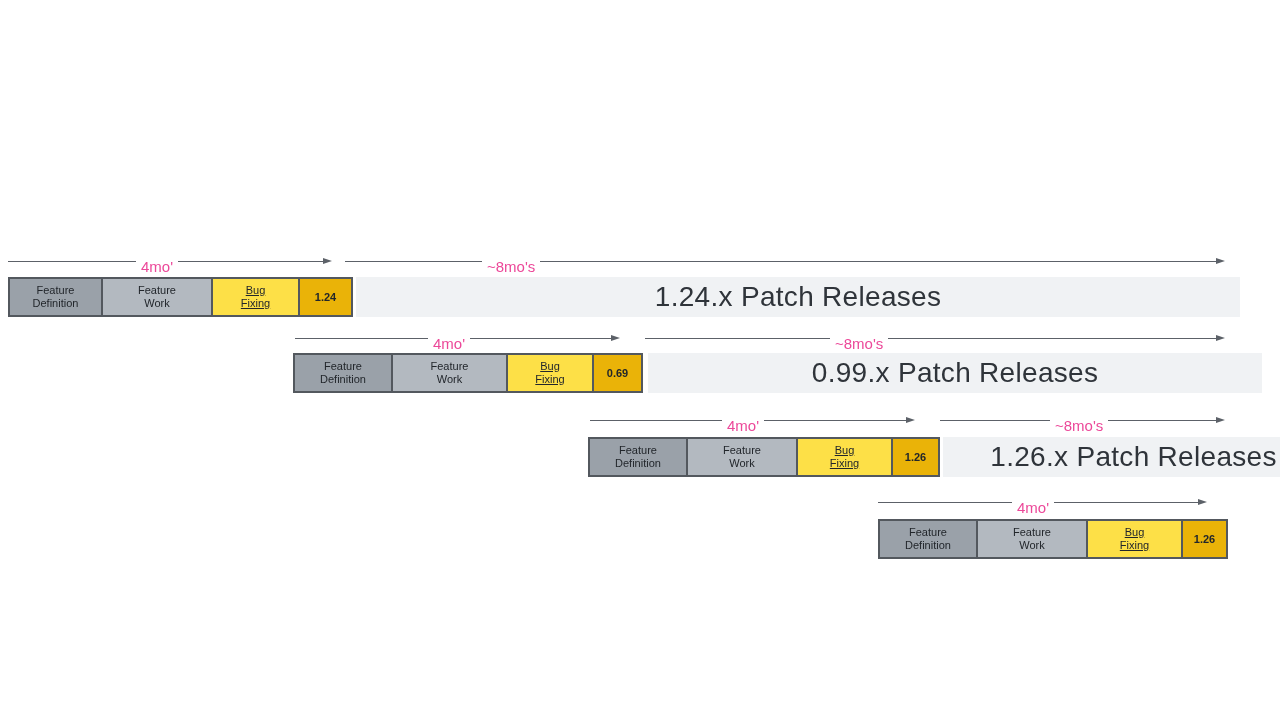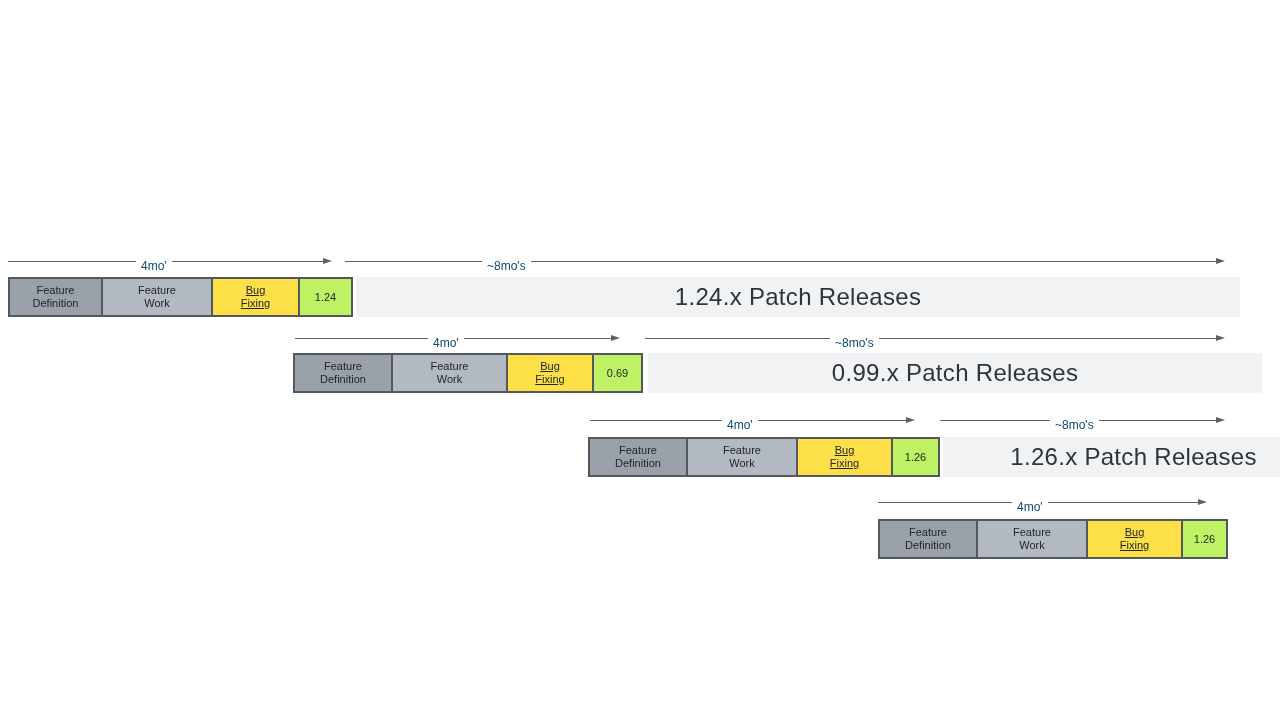--- a/index.html
+++ b/index.html
@@ -24,22 +24,22 @@
   }
   .seg {
     height: 0;
     border-top: 1.5px solid #5c6168;
   }
   .grow { flex: 1 1 auto; }
   .arrow-label {
     position: relative;
     top: 5px;
     padding: 0 5px;
-    font-size: 12px;
-    color: #0c4a6e;
+    font-size: 15px;
+    color: #ec4899;
     white-space: nowrap;
   }
   .head {
     width: 0;
     height: 0;
     border-left: 9px solid #5c6168;
     border-top: 3.5px solid transparent;
     border-bottom: 3.5px solid transparent;
   }
   
@@ -59,30 +59,30 @@
     white-space: pre-line;
     font-size: 11px;
     line-height: 13px;
     color: #22262b;
     box-sizing: border-box;
   }
   .box + .box { border-left: 2px solid #53585e; }
   .fd  { background: #9aa1a9; }
   .fw  { background: #b3b9c0; }
   .bf  { background: #fde047; text-decoration: underline; }
-  .ver { background: #bef264; }
+  .ver { background: #eab308; font-weight: bold; }
   
   .bar {
     position: absolute;
     height: 40px;
     background: #f0f2f4;
     display: flex;
     align-items: center;
     justify-content: center;
-    font-size: 24px;
+    font-size: 28px;
     letter-spacing: 0.3px;
     color: #2f343a;
     white-space: nowrap;
   }
 </style>
 </head>
 <body>
 
 <div class="canvas">
 

